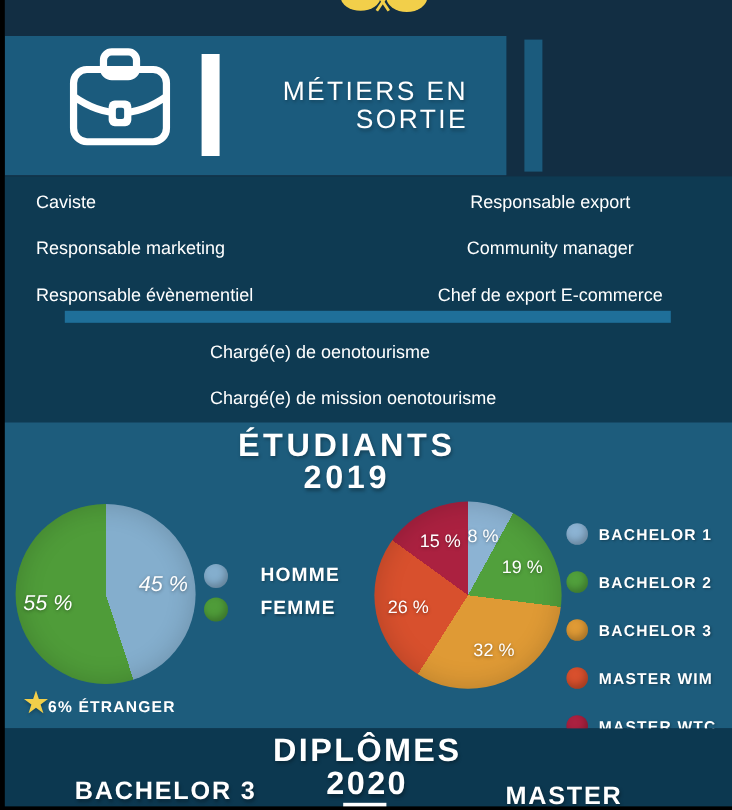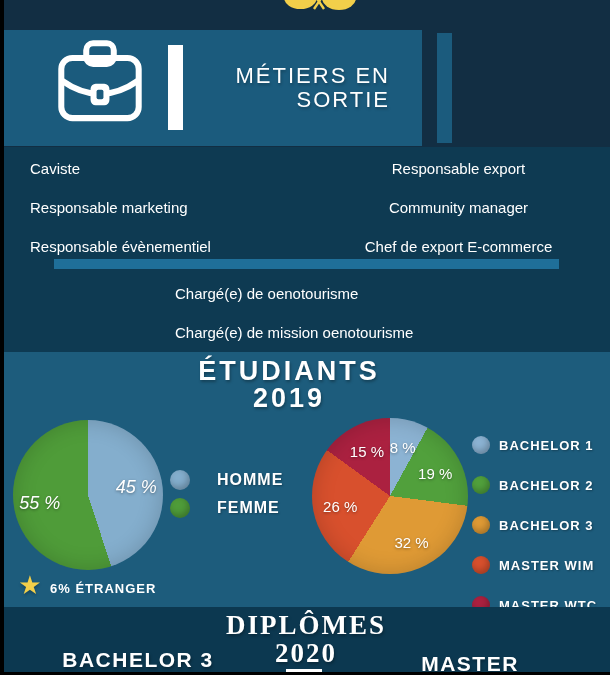--- a/index.html
+++ b/index.html
@@ -53,28 +53,27 @@
   .legend-dot{border-radius:50%;flex:0 0 auto;box-shadow:inset -2px -3px 6px rgba(0,0,0,.25);}
   .legend-label{font-weight:bold;text-shadow:1px 1px 2px rgba(0,0,0,.3);white-space:nowrap;}
   .legend-left{left:170px;top:118px;gap:8px;}
   .legend-left .legend-dot{width:20px;height:20px;}
   .legend-left .legend-label{font-size:16px;letter-spacing:1px;margin-left:12px;padding-left:15px;}
   .legend-right{left:472px;top:84px;gap:22px;}
   .legend-right .legend-dot{width:18px;height:18px;}
   .legend-right .legend-label{font-size:13px;letter-spacing:1px;margin-left:9px;}
   .star{position:absolute;left:14px;top:220px;width:32px;text-align:center;
     color:#f2cf4a;font-size:26px;line-height:26px;text-shadow:0 2px 3px rgba(0,0,0,.25);}
-  .foreign{position:absolute;left:50px;top:229px;font-weight:bold;font-size:13px;letter-spacing:1px;}
+  .foreign{position:absolute;left:40px;top:229px;font-weight:bold;font-size:13px;letter-spacing:1px;}
   
   .diplomas{position:absolute;left:0;top:607px;width:610px;height:68px;background:#0c3850;}
   .diplomas-title{
     position:absolute;left:206px;top:4px;width:200px;text-align:center;
     font-weight:bold;font-size:27px;line-height:28px;letter-spacing:2px;
     text-shadow:1px 2px 3px rgba(0,0,0,.3);
-    font-family:Liberation Serif, serif;
   }
   .diploma-heading{position:absolute;font-weight:bold;font-size:21px;letter-spacing:1.5px;
     text-align:center;text-shadow:1px 2px 3px rgba(0,0,0,.3);}
   .heading-left{left:38px;top:41px;width:200px;}
   .heading-right{left:370px;top:45px;width:200px;}
   .title-underline{position:absolute;left:286px;top:62px;width:36px;height:6px;background:#fff;}
   
   .edge-left{position:absolute;left:0;top:0;width:4px;height:675px;background:#000;}
   .edge-bottom{position:absolute;left:0;top:672px;width:610px;height:3px;background:#000;}
 </style>

